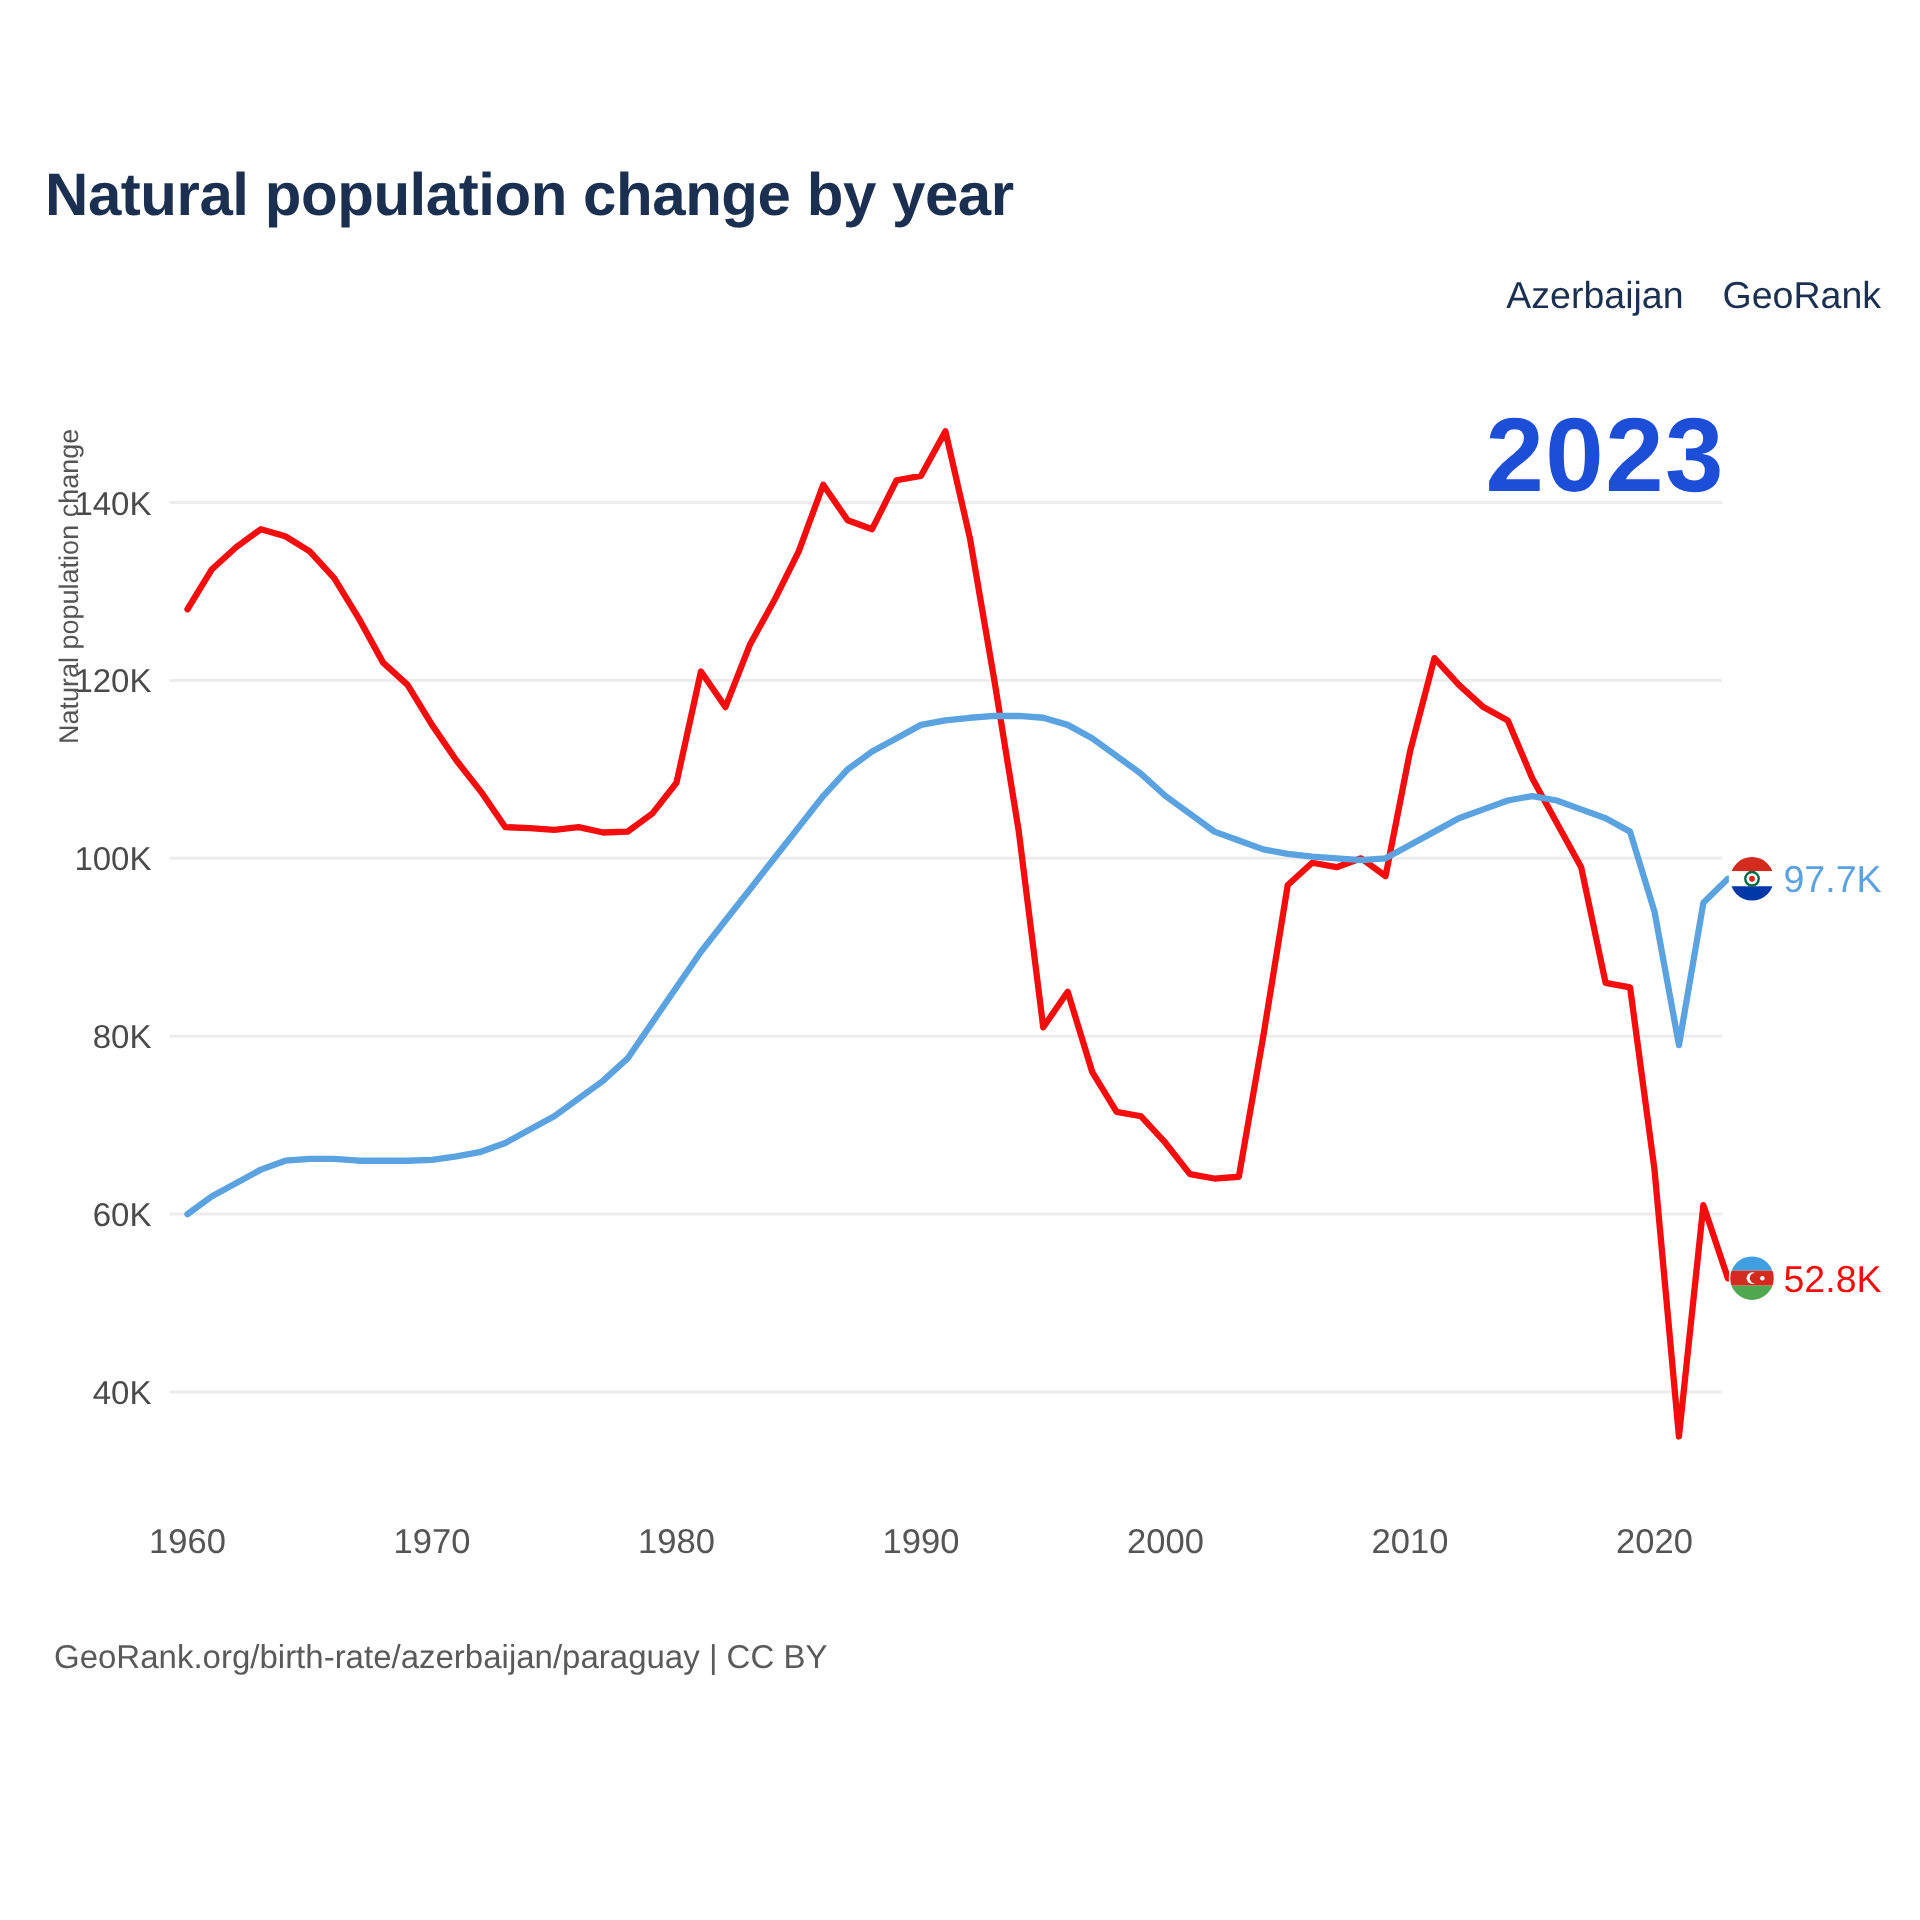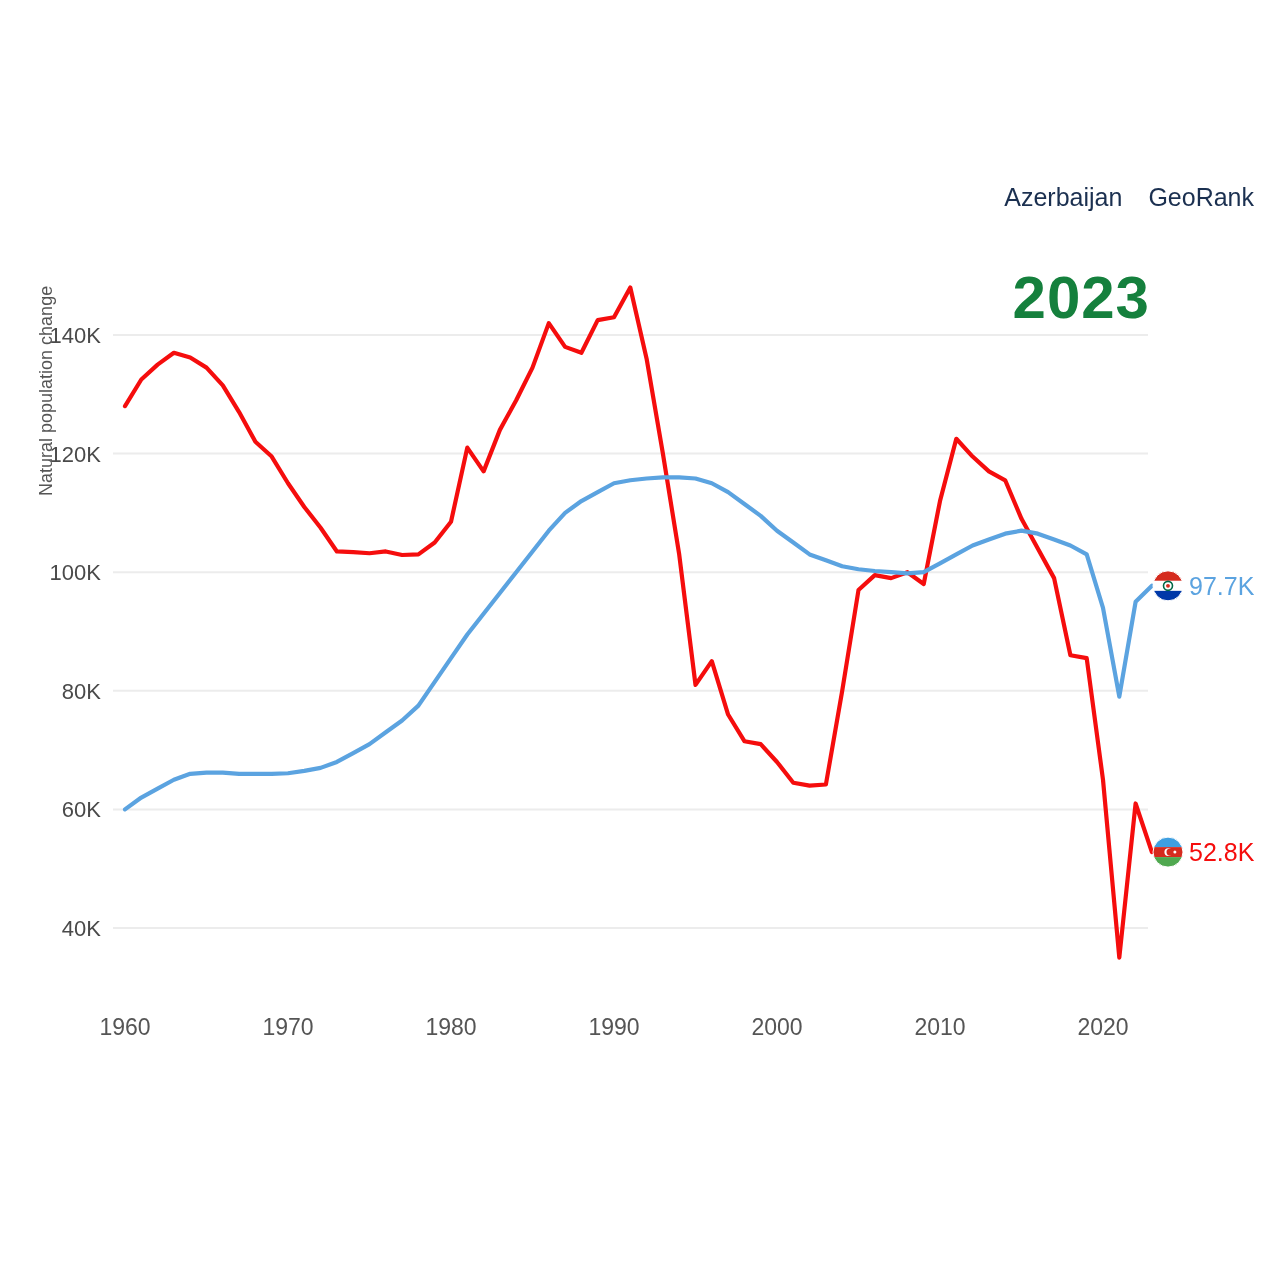--- a/index.html
+++ b/index.html
@@ -51,23 +51,23 @@
   }
   .legend-rule {
     height: 5px;
     margin-top: 4px;
     border-radius: 1px;
   }
   .watermark-year {
     position: absolute;
     right: 130px;
     top: 268px;
-    font-size: 60px;
+    font-size: 70px;
     font-weight: 700;
-    color: #15803d;
+    color: #1d4ed8;
     line-height: 1;
     letter-spacing: 1px;
   }
   .y-axis-title {
     position: absolute;
     left: 36px;
     top: 468px;
     width: 320px;
     transform: rotate(-90deg);
     transform-origin: 14px 14px;
@@ -104,20 +104,21 @@
     color: #5a5a5a;
     line-height: 1.75;
   }
   .footer div { white-space: nowrap; }
 </style>
 </head>
 <body>
 
 <div id="chart-root">
 
+  <div class="title">Natural population change by year</div>
 
   <div class="legend">
     <div class="legend-item">
       <div class="legend-label">Azerbaijan</div>
       <div class="legend-rule" style="background:#f50d0d"></div>
     </div>
     <div class="legend-item">
       <div class="legend-label">GeoRank</div>
       <div class="legend-rule" style="background:#5ba3e0"></div>
     </div>
@@ -192,15 +193,16 @@
             <circle cx="1170.1" cy="852.096" r="3.5999999999999996" fill="#d52b1e"></circle>
             <circle cx="1174.9" cy="852.096" r="1.5" fill="#ffffff"></circle>
           </g>
           <circle cx="1168" cy="852.096" r="15" fill="none" stroke="#ffffff" stroke-width="1"></circle>
         </g>
         <text x="1189" y="861.096" class="endlabel" fill="#f50d0d">52.8K</text>
       </g>
   </svg>
 
   <div class="footer">
+    <div>GeoRank.org/birth-rate/azerbaijan/paraguay | CC BY</div>
   </div>
 
 </div>
 
 </body></html>

